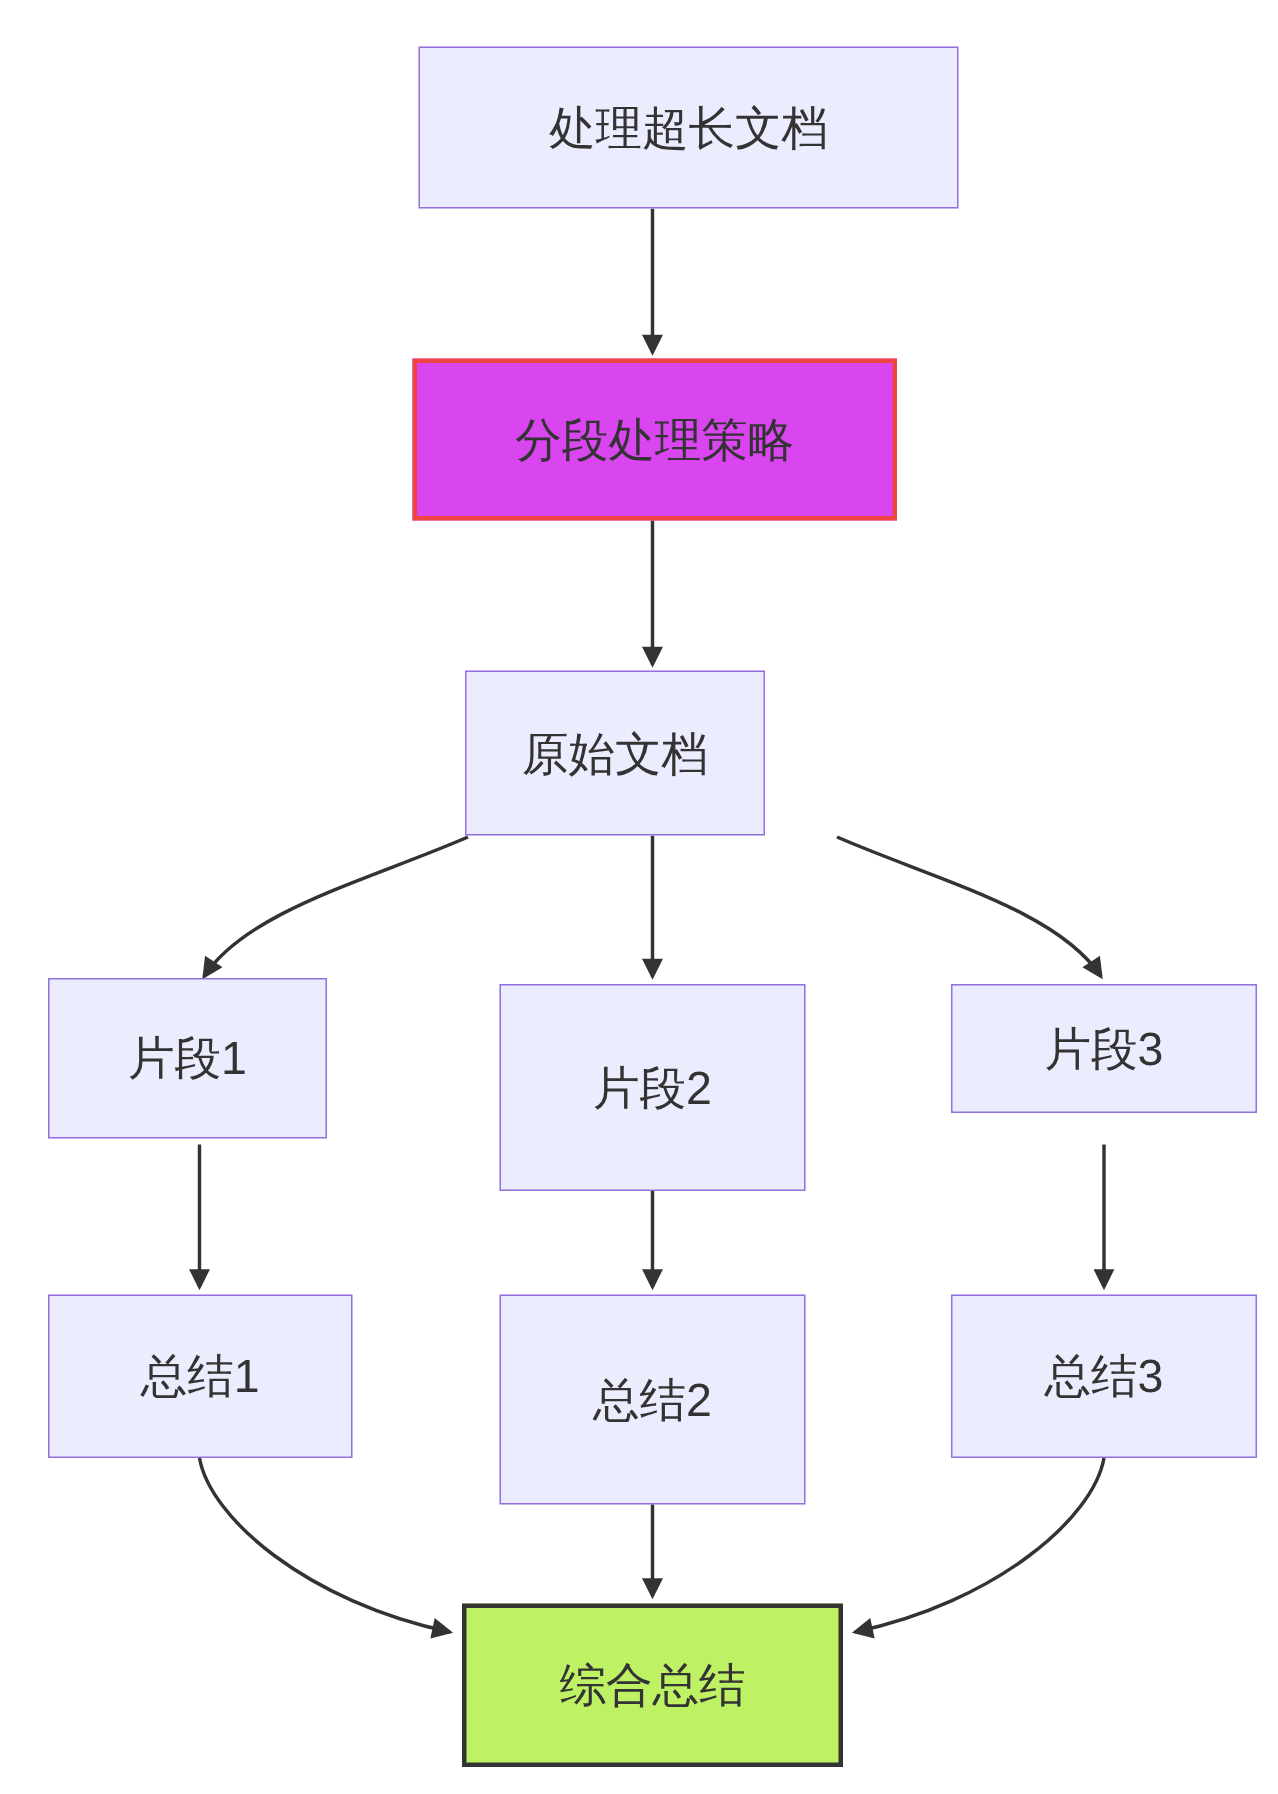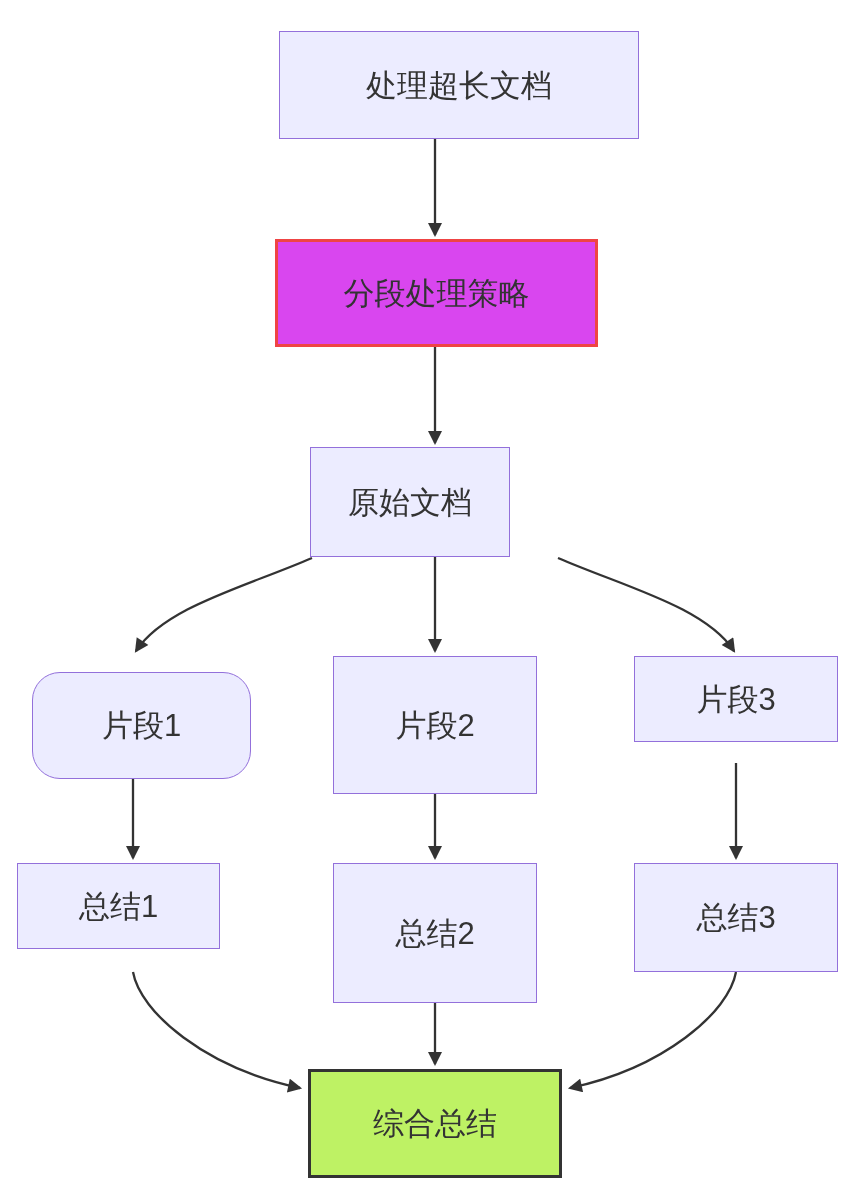--- a/index.html
+++ b/index.html
@@ -41,24 +41,24 @@
     border: 3px solid #ef4444;
   }
   .node.highlight-green {
     background: #bef264;
     border: 3px solid #333333;
   }
   
   #n-process   { left: 279px; top: 31px;   width: 360px; height: 108px; }
   #n-strategy  { left: 275px; top: 239px;  width: 323px; height: 108px; }
   #n-original  { left: 310px; top: 447px;  width: 200px; height: 110px; }
-  #n-fragment1 { left: 32px;  top: 672px;  width: 219px; height: 107px; border-radius: 28px; }
+  #n-fragment1 { left: 32px;  top: 652px;  width: 186px; height: 107px; }
   #n-fragment2 { left: 333px; top: 656px;  width: 204px; height: 138px; }
   #n-fragment3 { left: 634px; top: 656px;  width: 204px; height: 86px; }
-  #n-summary1  { left: 17px;  top: 863px;  width: 203px; height: 86px; }
+  #n-summary1  { left: 32px;  top: 863px;  width: 203px; height: 109px; }
   #n-summary2  { left: 333px; top: 863px;  width: 204px; height: 140px; }
   #n-summary3  { left: 634px; top: 863px;  width: 204px; height: 109px; }
   #n-final     { left: 308px; top: 1069px; width: 254px; height: 109px; }
 </style>
 </head>
 <body>
 
 <div class="canvas">
 
   <svg class="edges" viewBox="0 0 852 1196" xmlns="http://www.w3.org/2000/svg">

